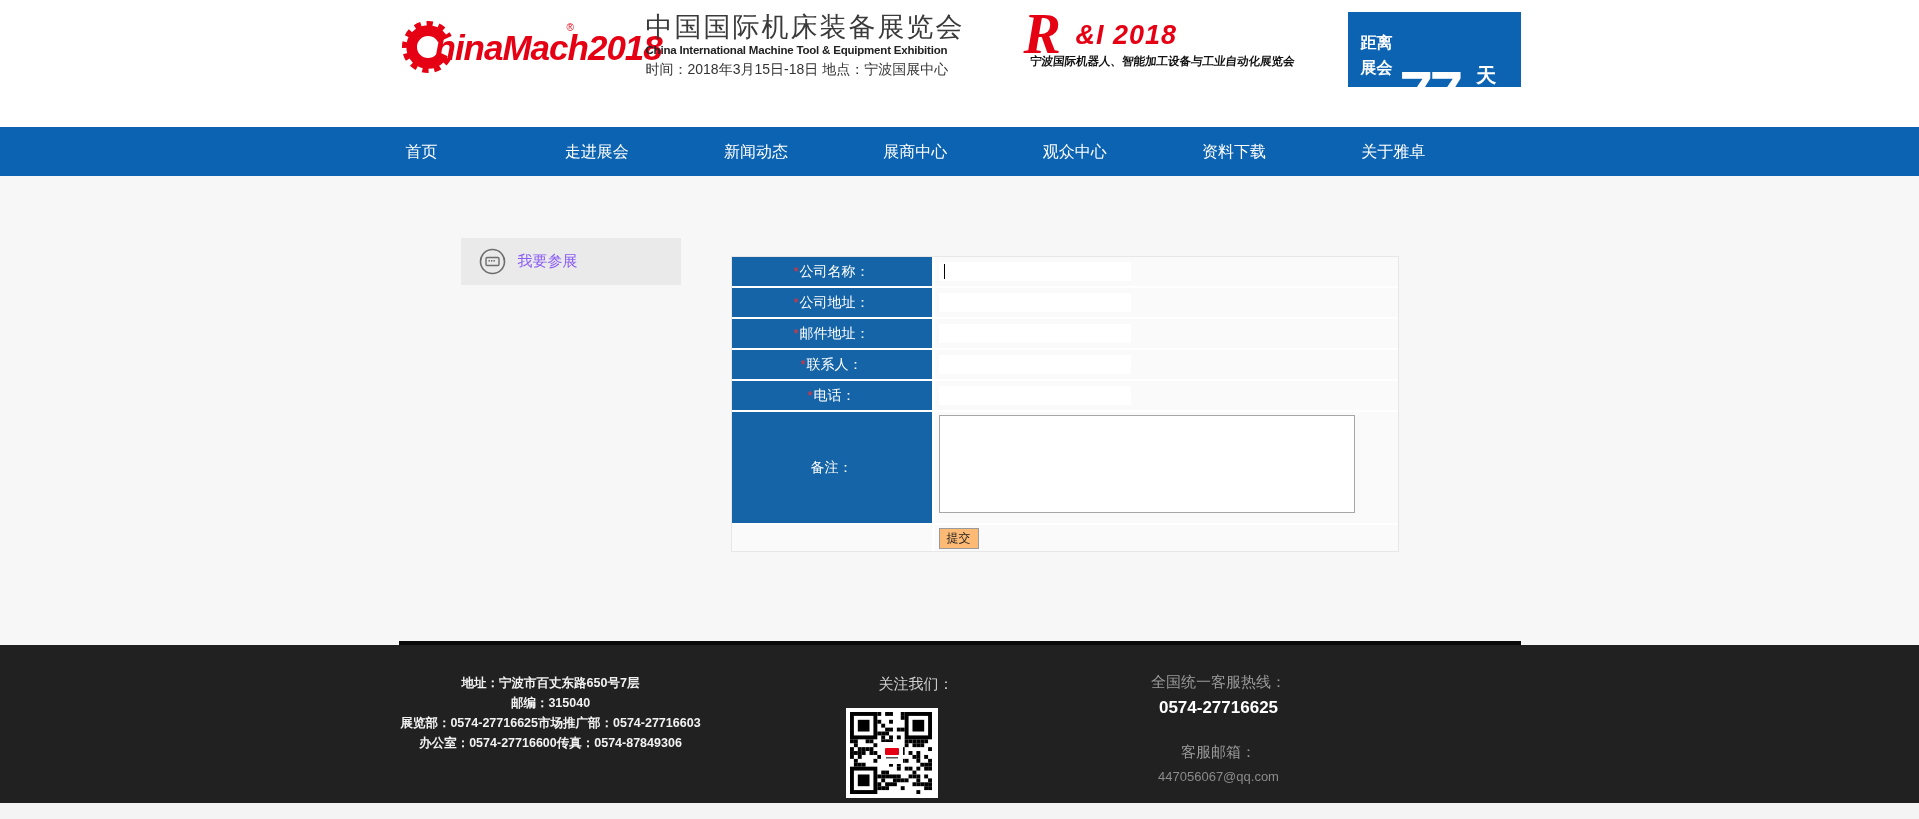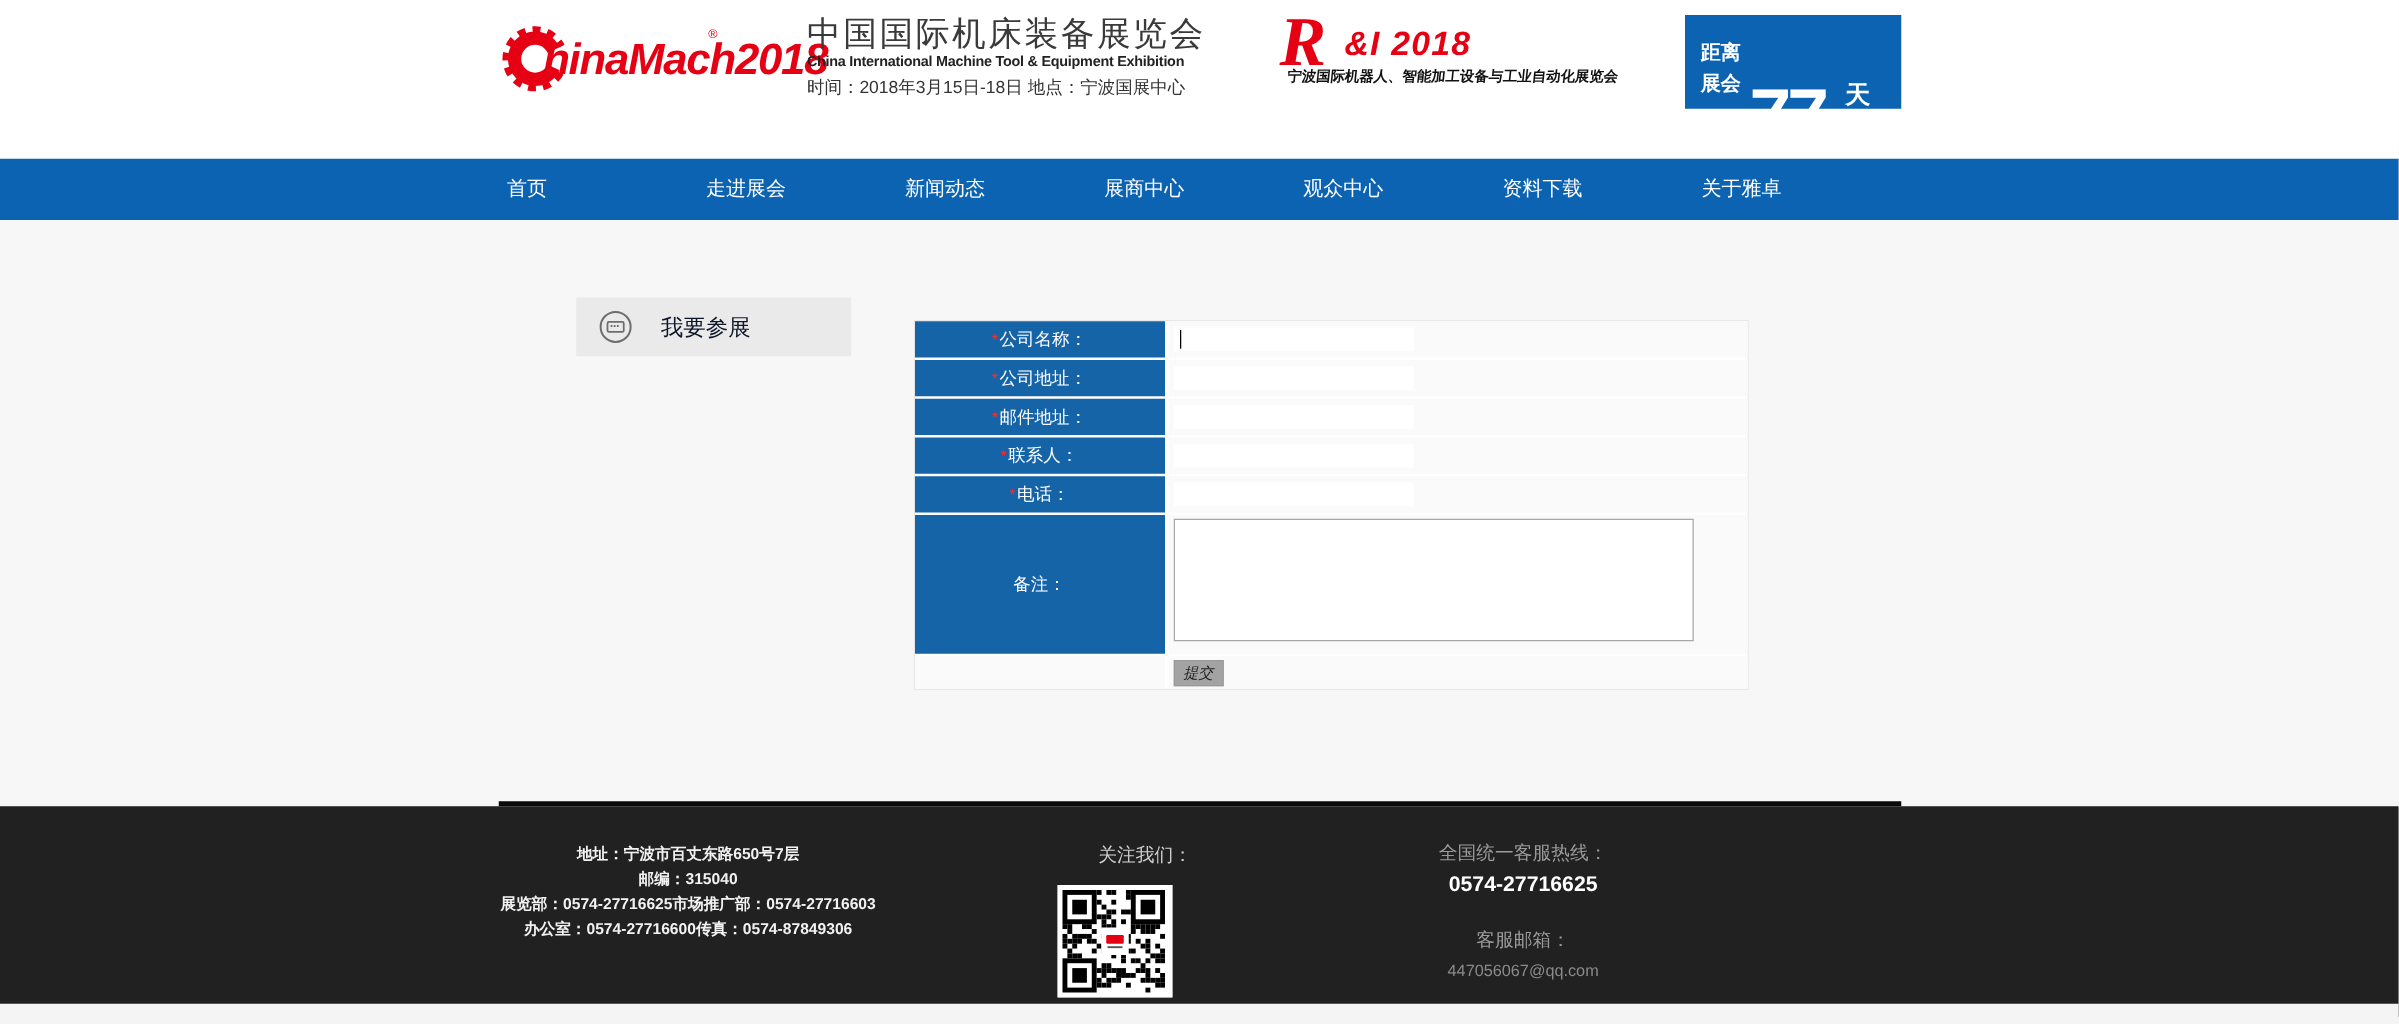--- a/index.html
+++ b/index.html
@@ -61,21 +61,21 @@
   }
 
   
   .main { position:absolute; left:0; top:176px; width:1919px; height:465px; }
 
   .sidebar-item {
     position:absolute; left:62px; top:62px; width:220px; height:47px;
     background:#eaeaea; display:flex; align-items:center; cursor:pointer;
   }
   .sidebar-icon { margin-left:18px; display:flex; }
-  .sidebar-label { margin-left:23px; font-size:18px; color:#0f172a; }
+  .sidebar-label { margin-left:12px; font-size:15px; color:#8b5cf6; }
 
   .enroll-form {
     position:absolute; left:332px; top:80px; width:668px;
     background:#ffffff; border:1px solid #e7e7e7;
   }
   .frow { display:flex; margin-bottom:2px; }
   .frow:last-child { margin-bottom:0; }
   .flabel {
     width:200px; background:#1564a8; color:#ffffff; font-size:14px;
     display:flex; align-items:center; justify-content:center; margin-right:3px; flex-shrink:0;
@@ -90,22 +90,22 @@
   .caret { position:absolute; left:9px; top:7px; width:1px; height:15px; background:#000; }
   .remark-row { height:111px; }
   .remark-row .fvalue { align-items:flex-start; }
   .ftextarea {
     width:416px; height:98px; border:1px solid #a6a6a6; background:#ffffff;
     margin:3px 0 0 4px; resize:none; outline:none; font-family:"Liberation Sans", sans-serif; font-size:13px;
   }
   .submit-row { height:26px; }
   .submit-row .flabel { background:#fafafa; }
   .submit-btn {
-    margin-left:4px; font-size:12px; color:#222; background:#a3a3a3;
-    border:1px solid #9a9a9a; padding:1px 7px; cursor:pointer; font-family:"Liberation Sans", sans-serif;font-style:italic;
+    margin-left:4px; font-size:12px; color:#222; background:#fdba74;
+    border:1px solid #9a9a9a; padding:1px 7px; cursor:pointer; font-family:"Liberation Sans", sans-serif;
   }
 
   
   .footer-topline {
     position:absolute; left:50%; top:641px; transform:translateX(-50%);
     width:1122px; height:4px; background:#0a0a0a;
   }
   .footer { position:absolute; left:0; top:645px; width:1919px; height:190px; background:#212121; }
   .f-left {
     position:absolute; left:0; top:28px; width:304px; text-align:center;

